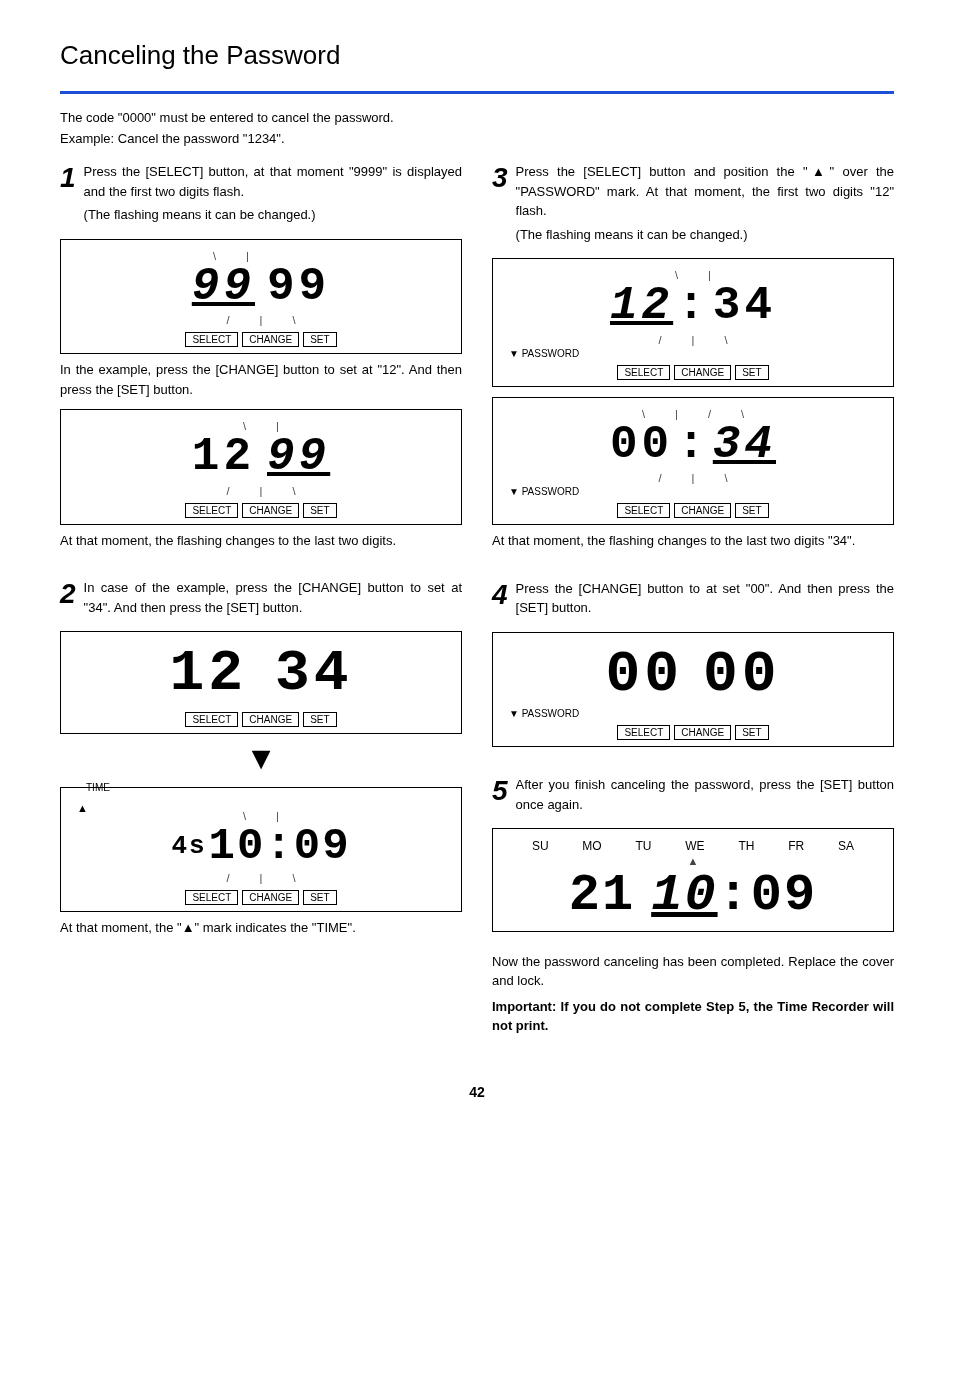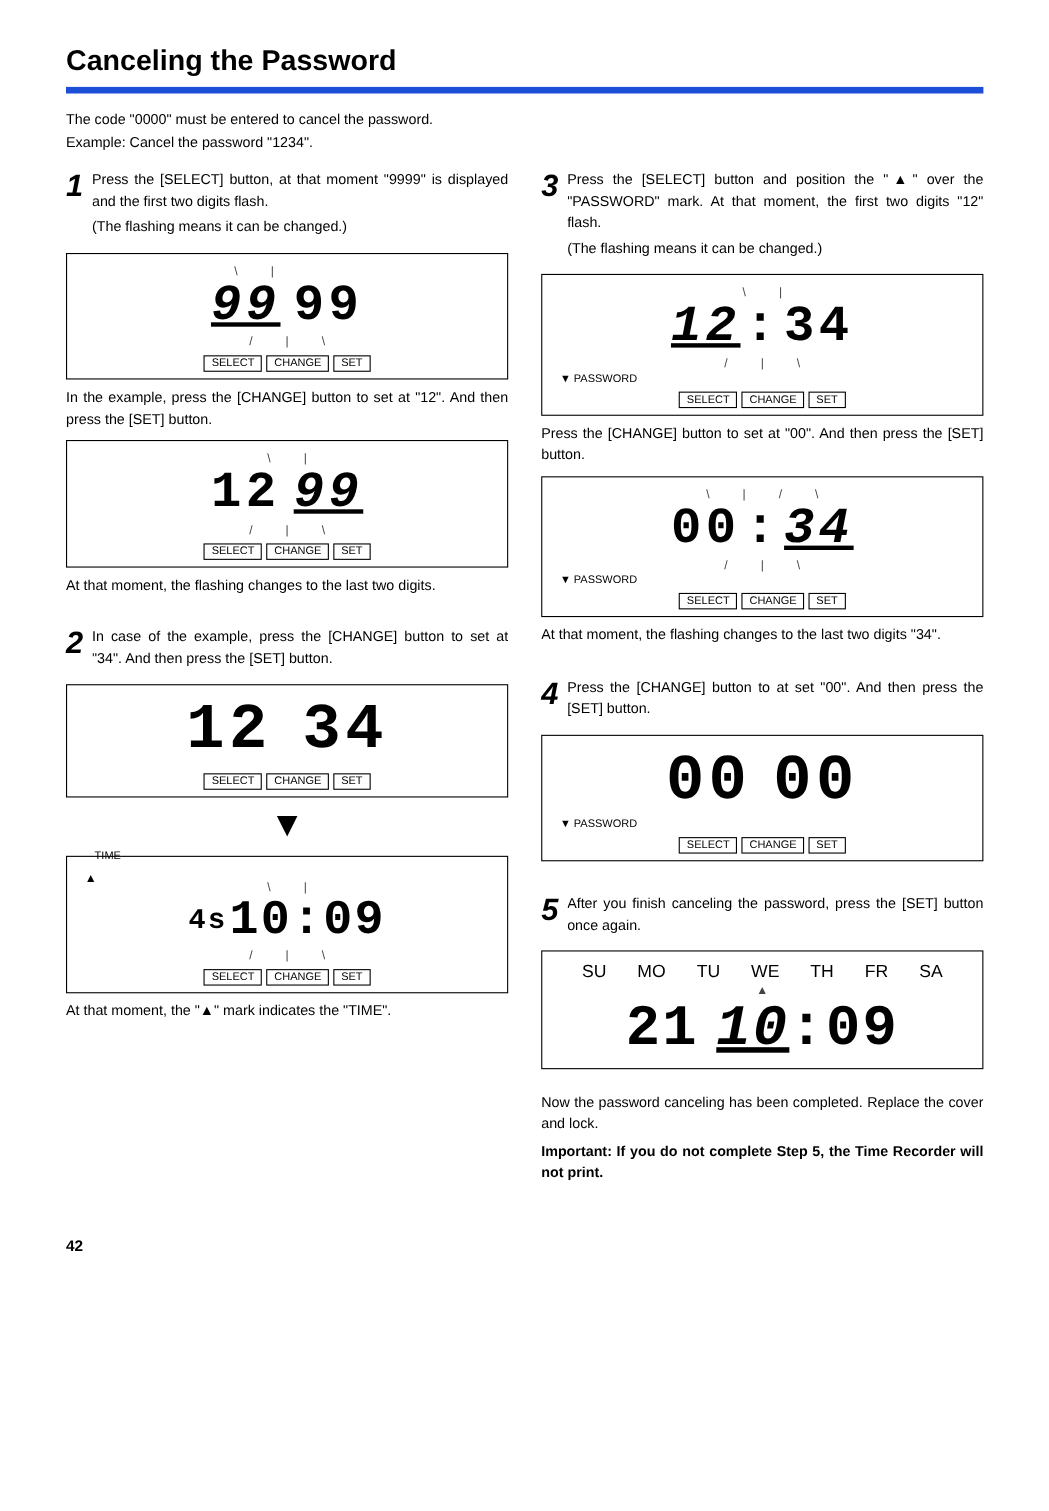--- a/index.html
+++ b/index.html
@@ -7,23 +7,23 @@
       font-family: Arial, sans-serif;
       font-size: 13px;
       background: #fff;
       color: #000;
       width: 954px;
       min-height: 1374px;
       padding: 40px 60px 40px 60px;
     }
     h1 {
       font-size: 26px;
-      font-weight: bold;
-      border-bottom: 6px solid #1d4ed8;
-      padding-bottom: 8px;
+      font-weight: normal;
+      border-bottom: 3px solid #1d4ed8;
+      padding-bottom: 20px;
       margin-bottom: 16px;
     }
     .intro-text {
       margin-bottom: 6px;
       font-size: 13px;
     }
     .main-layout {
       display: flex;
       gap: 30px;
       margin-top: 16px;
@@ -98,26 +98,26 @@
     }
     .arrow-down {
       text-align: center;
       font-size: 32px;
       margin: 4px 0;
       color: #000;
     }
     .day-labels {
       display: flex;
       justify-content: space-around;
-      font-size: 16px;
+      font-size: 12px;
       padding: 0 8px;
       margin-bottom: 2px;
     }
     .page-number {
-      text-align: left;
+      text-align: center;
       font-weight: bold;
       font-size: 14px;
       margin-top: 20px;
     }
     .tick-row {
       display: flex;
       justify-content: center;
       gap: 30px;
       font-size: 11px;
       margin-bottom: 0;
@@ -272,21 +272,20 @@
           <span>\</span>
         </div>
         <div style="font-size:10px; margin-top:2px; padding-left:2px;">▼ PASSWORD</div>
         <div class="display-buttons">
           <span class="btn-small">SELECT</span>
           <span class="btn-small">CHANGE</span>
           <span class="btn-small">SET</span>
         </div>
       </div>
 
-      <p class="step-text">Press the [CHANGE] button to set at "00". And then press the [SET] button.</p>
 
       <div class="display-box">
         <div class="tick-row">
           <span>\</span>
           <span>|</span>
           <span>/</span>
           <span>\</span>
         </div>
         <div class="display-digits">
           <span>00</span>

